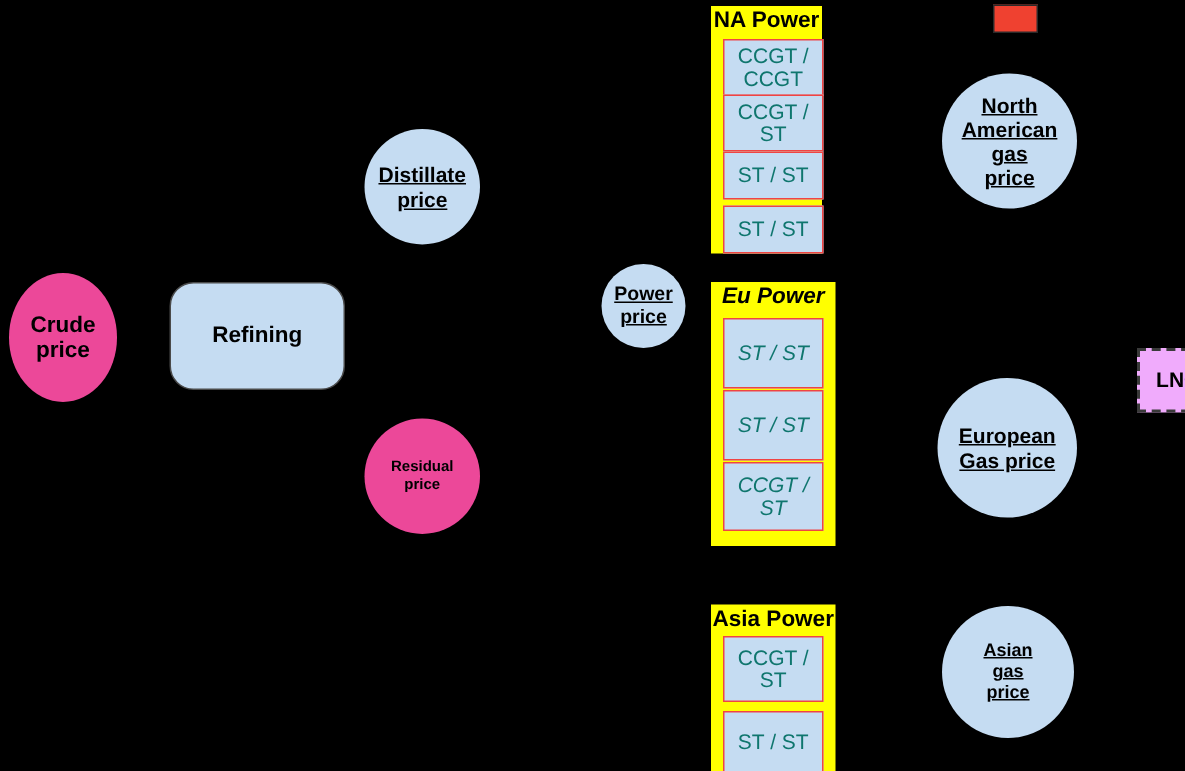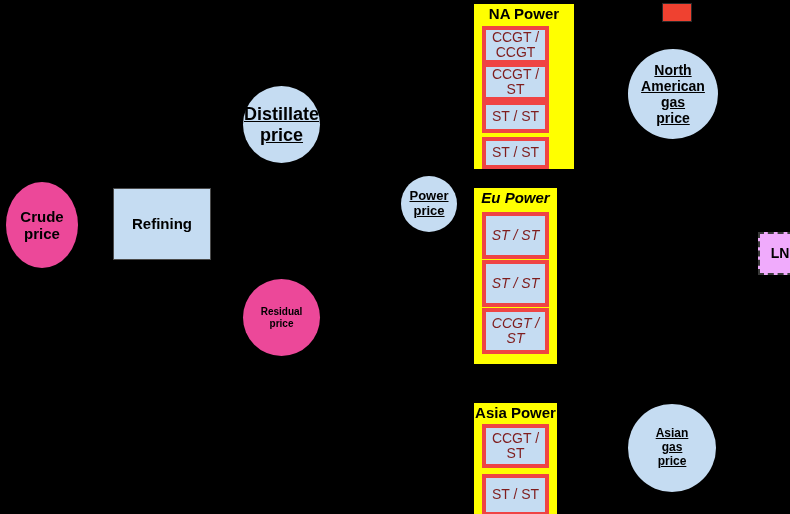--- a/index.html
+++ b/index.html
@@ -70,27 +70,27 @@
     text-align: center;
     font-weight: bold;
     font-size: 15px;
     color: #000000;
     font-family: "Liberation Sans", sans-serif;
   }
   .plant-box {
     position: absolute;
     box-sizing: border-box;
     background: #c5dcf2;
-    border: 4px solid #ef4444;
+    border: 1px solid #ef4444;
     display: flex;
     align-items: center;
     justify-content: center;
     text-align: center;
     font-size: 14px;
-    color: #7f1d1d;
+    color: #0f766e;
     line-height: 1.1;
     white-space: pre-line;
     font-family: "Liberation Sans", sans-serif;
   }
 
   
   #connectors {
     position: absolute;
     left: 0;
     top: 0;
@@ -132,32 +132,32 @@
     <path d="M568,420 L552,430" stroke="#000000" stroke-width="1.6" fill="none" marker-end="url(#arrow)"></path>
     <path d="M466,421 L481,431" stroke="#000000" stroke-width="1.6" fill="none"></path>
 
     <path d="M466,470 L481,480" stroke="#000000" stroke-width="1.6" fill="none" marker-end="url(#arrow)"></path>
     <path d="M550,480 L567,470" stroke="#000000" stroke-width="1.6" fill="none"></path>
   </svg>
 
   <div class="node circle circle-red" style="left:6px; top:182px; width:72px; height:86px; font-size:15px;">Crude
 price</div>
 
-  <div class="node rect-blue" style="left:113px; top:188px; width:98px; height:72px; font-size:15px;">Refining</div>
+  <div class="node rect-blue" style="left:113px; top:188px; width:117px; height:72px; font-size:15px;border-radius:16px;">Refining</div>
 
-  <div class="node circle circle-blue" style="left:243px; top:86px; width:77px; height:77px; font-size:18px;">Distillate
+  <div class="node circle circle-blue" style="left:243px; top:86px; width:77px; height:77px; font-size:14px;">Distillate
 price</div>
 
   <div class="node circle circle-red" style="left:243px; top:279px; width:77px; height:77px; font-size:10px;">Residual
 price</div>
 
   <div class="node circle circle-blue" style="left:401px; top:176px; width:56px; height:56px; font-size:13px;">Power
 price</div>
 
-  <div class="group-panel" style="left:474px; top:4px; width:100px; height:165px;">
+  <div class="group-panel" style="left:474px; top:4px; width:74px; height:165px;">
     <div class="group-title">NA Power</div>
     <div class="plant-box" style="left:8px; top:22px; width:67px; height:38px;">CCGT /
 CCGT</div>
     <div class="plant-box" style="left:8px; top:59px; width:67px; height:38px;">CCGT /
 ST</div>
     <div class="plant-box" style="left:8px; top:97px; width:67px; height:32px;">ST / ST</div>
     <div class="plant-box" style="left:8px; top:133px; width:67px; height:32px;">ST / ST</div>
   </div>
 
   <div class="group-panel" style="left:474px; top:188px; width:83px; height:176px;font-style:italic;">
@@ -175,20 +175,22 @@
     <div class="plant-box" style="left:8px; top:71px; width:67px; height:42px;">ST / ST</div>
   </div>
 
   <div class="node rect-red" style="left:662px; top:3px; width:30px; height:19px;"></div>
 
   <div class="node circle circle-blue" style="left:628px; top:49px; width:90px; height:90px; font-size:14px;">North
 American
 gas
 price</div>
 
+  <div class="node circle circle-blue" style="left:625px; top:252px; width:93px; height:93px; font-size:14px;">European
+Gas price</div>
 
   <div class="node circle circle-blue" style="left:628px; top:404px; width:88px; height:88px; font-size:12px;">Asian
 gas
 price</div>
 
   <div class="node rect-blue-dashed" style="left:734px; top:232px; width:55px; height:43px; font-size:14px;">LNG</div>
 
 </div>
 
 </body></html>

